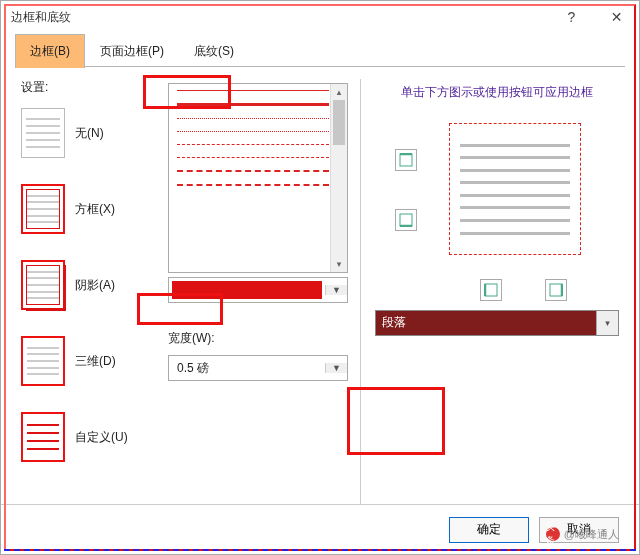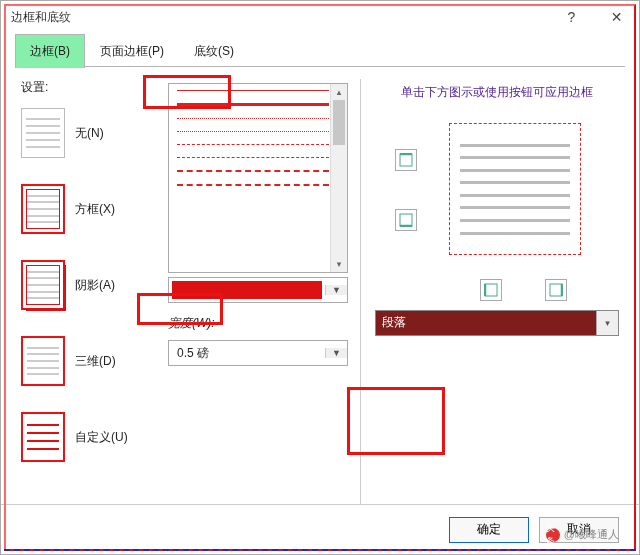--- a/index.html
+++ b/index.html
@@ -7,21 +7,21 @@
   .dialog { width: 640px; height: 555px; background: #fff; position: relative;
             border: 1px solid #aaa; display: flex; flex-direction: column; }
   .titlebar { height: 32px; display: flex; align-items: center; padding: 0 0 0 10px;
               font-size: 12px; color: #333; }
   .titlebar .spacer { flex: 1; }
   .tbtn { width: 45px; height: 32px; display: flex; align-items: center;
           justify-content: center; font-size: 14px; color: #444; }
   .tabs { display: flex; padding: 0 14px; font-size: 12px; position: relative; }
   .tab { padding: 8px 14px; border: 1px solid transparent; border-bottom: none;
          position: relative; top: 1px; background: #fff; color: #222; }
-  .tab.active { border-color: #b5b5b5; background: #86efac; z-index: 2; }
+  .tab.active { border-color: #b5b5b5; background: #fdba74; z-index: 2; }
   .tabline { border-bottom: 1px solid #b5b5b5; position: absolute; left: 14px;
              right: 14px; bottom: 0; z-index: 1; }
   .body { flex: 1; padding: 12px 20px 0 20px; display: flex; gap: 12px;
           font-size: 12px; color: #222; }
   .section-label { margin-bottom: 8px; }
   .col-settings { width: 135px; }
   .setting-item { display: flex; align-items: center; gap: 10px; margin: 12px 0 26px 0; }
   .thumb { width: 44px; height: 50px; border: 1px solid #bbb; background: #fff;
            display: flex; flex-direction: column; justify-content: space-evenly;
            padding: 4px; }
@@ -74,21 +74,21 @@
   .options-btn { margin-top:16px; height:26px; border:1px solid #aaa; background:#f8f8f8;
                  display:flex; align-items:center; justify-content:center; width:90px;
                  float:right; font-size:12px; }
   .footer { height:50px; border-top:1px solid #ccc; display:flex; align-items:center;
             justify-content:flex-end; gap:10px; padding:0 20px; }
   .btn { width:80px; height:26px; border:1px solid #aaa; background:#f8f8f8;
          display:flex; align-items:center; justify-content:center; font-size:12px; }
   .btn.primary { border-color:#0a6acc; }
   .highlight { position:absolute; border:3px solid #e11; pointer-events:none; z-index:10; }
   .watermark { position:absolute; right:20px; bottom:12px; font-size:11px; color:#888;
-               display:flex; align-items:center; gap:4px; z-index:5; }
+               display:flex; align-items:flex-start; gap:4px; z-index:5; }
   .watermark .dot { width:14px; height:14px; border-radius:50%; background:#d33; color:#fff;
                     display:flex; align-items:center; justify-content:center; font-size:9px; }
 </style>
 </head>
 <body>
 
 <div class="dialog">
 
   <div class="titlebar">
     <span>边框和底纹</span>
@@ -179,21 +179,21 @@
           <div class="sthumb"></div>
           <div class="arrow dn">▾</div>
         </div>
       </div>
 
       <div class="combo">
         <div class="swatch"></div>
         <div class="dd">▼</div>
       </div>
 
-      <div class="section-label" style="margin-top:12px;font-style:italic;">宽度(W):</div>
+      <div class="section-label" style="margin-top:27px;">宽度(W):</div>
       <div class="combo width">
         <div class="val">0.5 磅</div>
         <div class="dd">▼</div>
       </div>
     </div>
 
     <div class="col-preview">
       <div class="prev-msg">单击下方图示或使用按钮可应用边框</div>
 
       <div class="prev-area">

